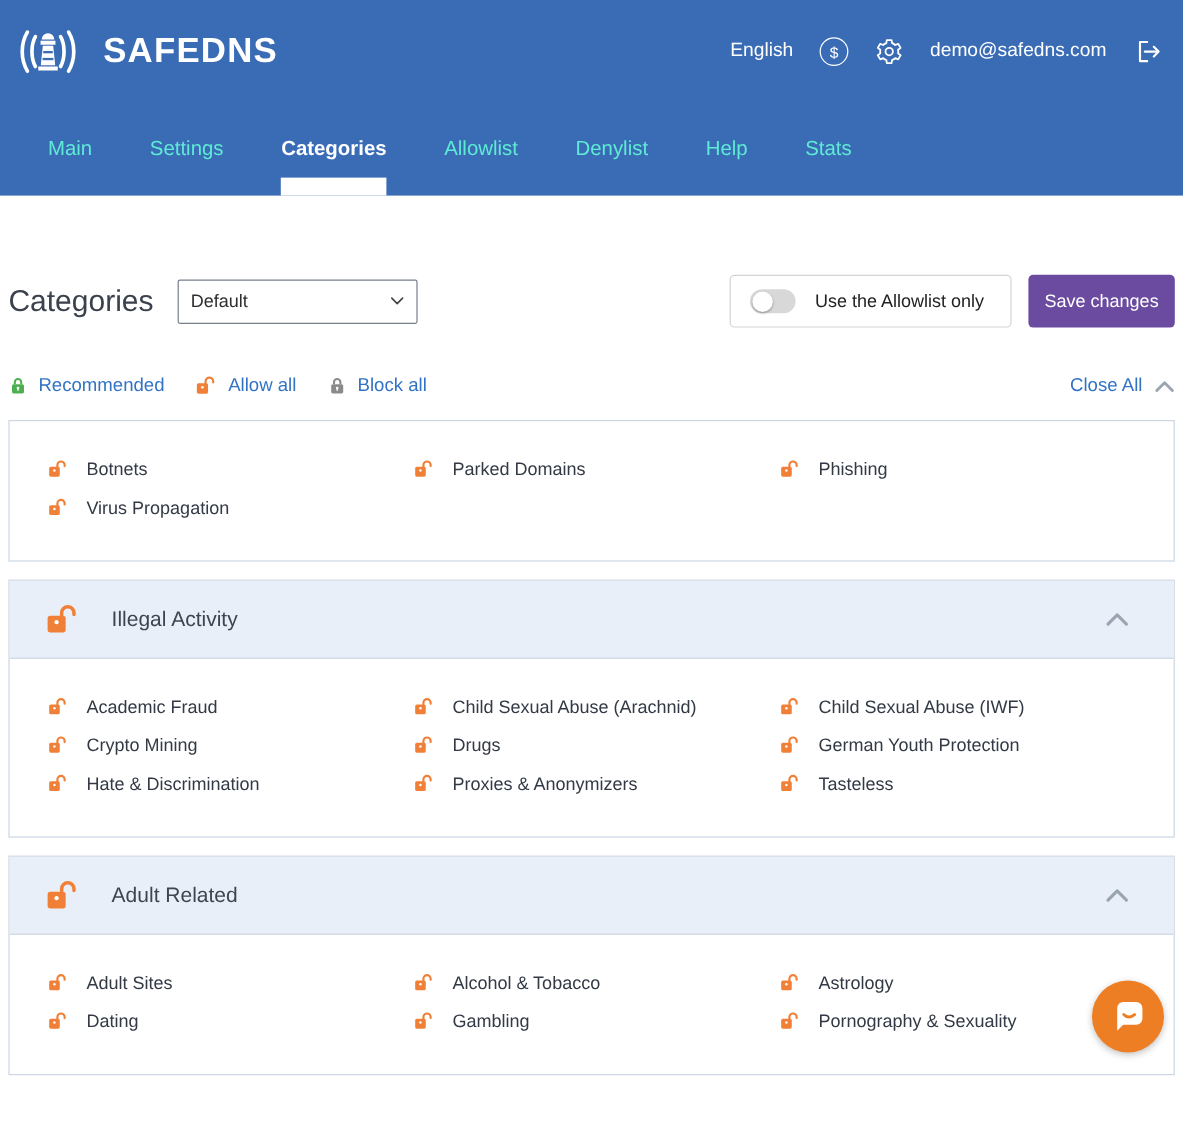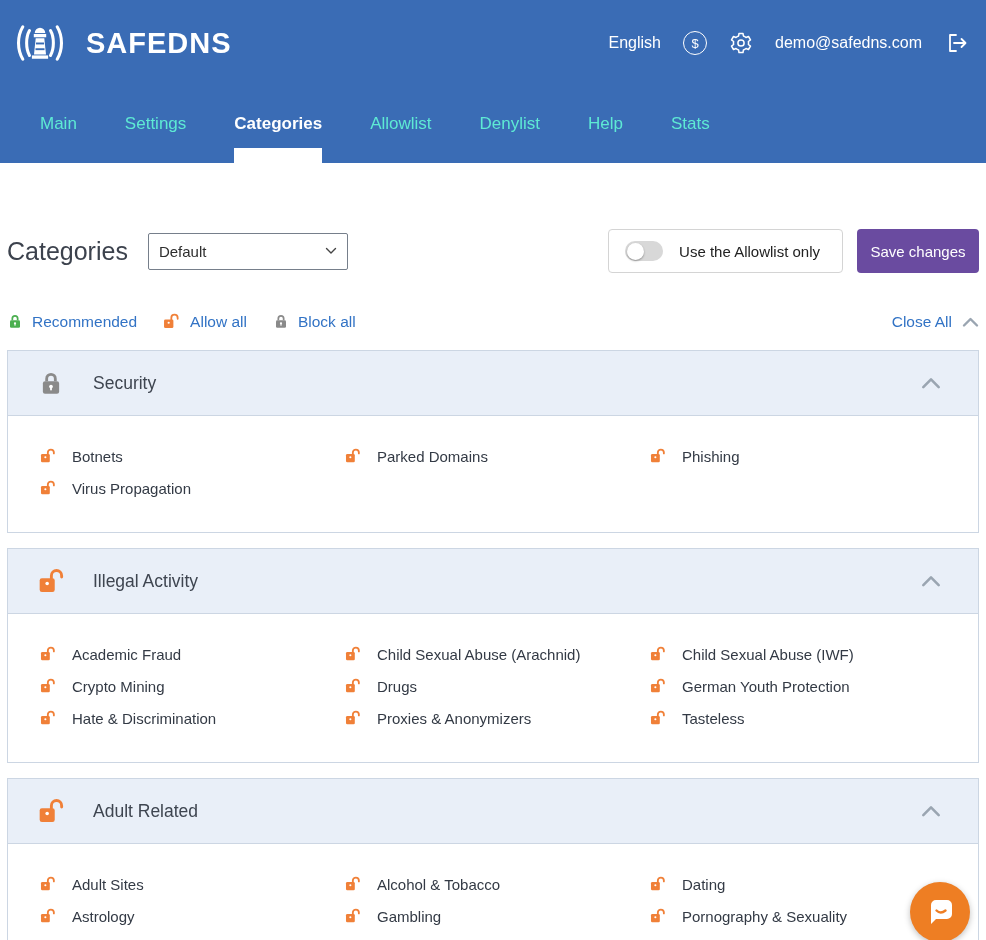--- a/index.html
+++ b/index.html
@@ -202,39 +202,20 @@
     <span class="close-all">
       <span>Close All</span>
       <svg width="17" height="11" viewBox="0 0 17 11" fill="none">
         <path d="M2 8.5 L8.5 2 L15 8.5" stroke="#9aa5b1" stroke-width="2.4" stroke-linecap="round" stroke-linejoin="round"></path>
       </svg>
     </span>
   </div>
 
   <div class="sections" id="sections">
       <section class="section locked">
-    <div class="section-header">
-      <span class="section-lock">
-        <span class="lock-closed-glyph lock-gray">
-          <svg class="lockicon" width="26" height="27" viewBox="0 0 24 24">
-            <path d="M8 10 V7.5 a4 4 0 0 1 8 0 V10" fill="none" stroke="currentColor" stroke-width="2.6"></path>
-            <rect x="4.5" y="10" width="15" height="11.5" rx="2" fill="currentColor"></rect>
-            <circle cx="12" cy="14.8" r="1.7" fill="#fff"></circle>
-                <rect x="11.2" y="15.3" width="1.6" height="3" fill="#fff"></rect>
-          </svg>
-        </span>
-
-      </span>
-      <span class="section-title">Security</span>
-      <span class="section-chevron">
-        <svg width="22" height="13" viewBox="0 0 17 11" fill="none">
-          <path d="M2 8.5 L8.5 2 L15 8.5" stroke="#9aa5b1" stroke-width="2.2" stroke-linecap="round" stroke-linejoin="round"></path>
-        </svg>
-      </span>
-    </div>
     <div class="section-body">
           <div class="cat-item">
     <span class="lock-orange">
       <svg class="lockicon" width="17" height="16" viewBox="0 0 26 24">
         <path d="M12 9 V6.8 a4.6 4.6 0 0 1 9.2 0 V8" fill="none" stroke="currentColor" stroke-width="2.8" stroke-linecap="round"></path>
         <rect x="1.5" y="9" width="13.5" height="12.5" rx="2" fill="currentColor"></rect>
         <circle cx="8.2" cy="13.8" r="1.6" fill="#fff"></circle>
       </svg>
     </span>
     <span class="cat-label">Botnets</span>
@@ -424,31 +405,31 @@
     <span class="cat-label">Alcohol &amp; Tobacco</span>
   </div>
           <div class="cat-item">
     <span class="lock-orange">
       <svg class="lockicon" width="17" height="16" viewBox="0 0 26 24">
         <path d="M12 9 V6.8 a4.6 4.6 0 0 1 9.2 0 V8" fill="none" stroke="currentColor" stroke-width="2.8" stroke-linecap="round"></path>
         <rect x="1.5" y="9" width="13.5" height="12.5" rx="2" fill="currentColor"></rect>
         <circle cx="8.2" cy="13.8" r="1.6" fill="#fff"></circle>
       </svg>
     </span>
+    <span class="cat-label">Astrology</span>
+  </div>
+          <div class="cat-item">
+    <span class="lock-orange">
+      <svg class="lockicon" width="17" height="16" viewBox="0 0 26 24">
+        <path d="M12 9 V6.8 a4.6 4.6 0 0 1 9.2 0 V8" fill="none" stroke="currentColor" stroke-width="2.8" stroke-linecap="round"></path>
+        <rect x="1.5" y="9" width="13.5" height="12.5" rx="2" fill="currentColor"></rect>
+        <circle cx="8.2" cy="13.8" r="1.6" fill="#fff"></circle>
+      </svg>
+    </span>
     <span class="cat-label">Dating</span>
-  </div>
-          <div class="cat-item">
-    <span class="lock-orange">
-      <svg class="lockicon" width="17" height="16" viewBox="0 0 26 24">
-        <path d="M12 9 V6.8 a4.6 4.6 0 0 1 9.2 0 V8" fill="none" stroke="currentColor" stroke-width="2.8" stroke-linecap="round"></path>
-        <rect x="1.5" y="9" width="13.5" height="12.5" rx="2" fill="currentColor"></rect>
-        <circle cx="8.2" cy="13.8" r="1.6" fill="#fff"></circle>
-      </svg>
-    </span>
-    <span class="cat-label">Astrology</span>
   </div>
           <div class="cat-item">
     <span class="lock-orange">
       <svg class="lockicon" width="17" height="16" viewBox="0 0 26 24">
         <path d="M12 9 V6.8 a4.6 4.6 0 0 1 9.2 0 V8" fill="none" stroke="currentColor" stroke-width="2.8" stroke-linecap="round"></path>
         <rect x="1.5" y="9" width="13.5" height="12.5" rx="2" fill="currentColor"></rect>
         <circle cx="8.2" cy="13.8" r="1.6" fill="#fff"></circle>
       </svg>
     </span>
     <span class="cat-label">Gambling</span>

